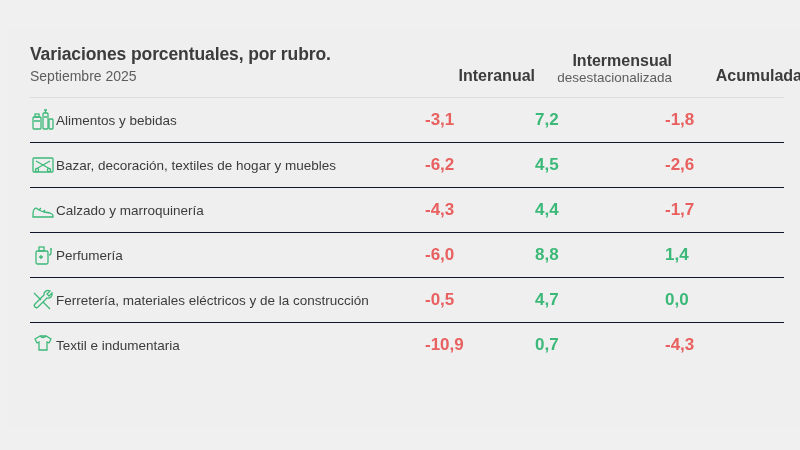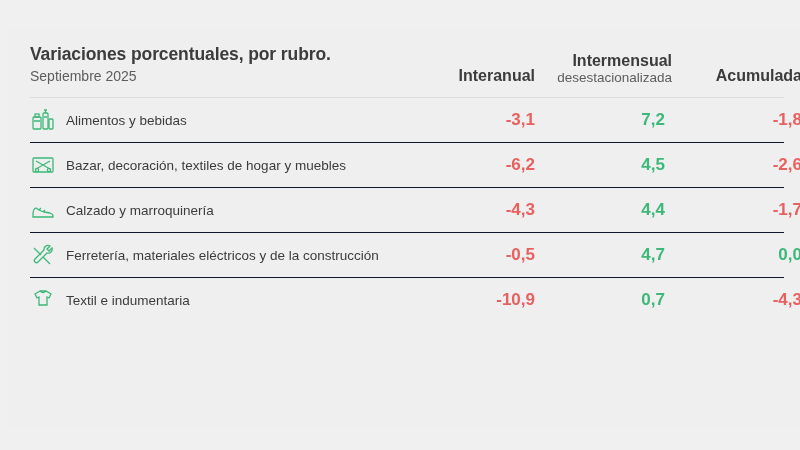--- a/index.html
+++ b/index.html
@@ -68,38 +68,36 @@
     display: flex;
     align-items: center;
     height: 44px;
     border-top: 1px solid #0f172a;
   }
   .row:first-child { border-top: 1px solid #dcdcdc; }
   .label-cell {
     flex: 0 0 395px;
     display: flex;
     align-items: center;
-    gap: 10px;
     overflow: hidden;
   }
   .icon {
     flex: 0 0 26px;
     width: 26px;
     height: 26px;
     display: flex;
     align-items: center;
     justify-content: center;
   }
   .label {
     font-size: 13.5px;
     color: #3c3c3c;
     white-space: nowrap;
   }
   .val {
-    text-align: right;
     font-size: 17px;
     font-weight: bold;
   }
   .val.c1 { flex: 0 0 110px; }
   .val.c2 { flex: 0 0 130px; }
   .val.c3 { flex: 0 0 137px; }
   .neg { color: #e8605f; }
   .pos { color: #3cb878; }
 </style>
 </head>
@@ -167,20 +165,36 @@
           </svg>
         </span>
         <span class="label">Calzado y marroquinería</span>
       </div>
       <div class="val c1 neg">-4,3</div>
       <div class="val c2 pos">4,4</div>
       <div class="val c3 neg">-1,7</div>
     </div>
 
 
+    <div class="row">
+      <div class="label-cell">
+        <span class="icon">
+          <svg width="26" height="26" viewBox="0 0 26 26" fill="none" stroke="#3cb878" stroke-width="1.3">
+            <rect x="6" y="9" width="12" height="13" rx="1.5"></rect>
+            <rect x="9" y="5" width="5" height="4"></rect>
+            <path d="M20 7 h2 M21 7 v4 q0 2-2 2"></path>
+            <path d="M9 15 h4 M11 13 v4"></path>
+          </svg>
+        </span>
+        <span class="label">Perfumería</span>
+      </div>
+      <div class="val c1 neg">-6,0</div>
+      <div class="val c2 pos">8,8</div>
+      <div class="val c3 pos">1,4</div>
+    </div>
 
     <div class="row">
       <div class="label-cell">
         <span class="icon">
           <svg width="26" height="26" viewBox="0 0 26 26" fill="none" stroke="#3cb878" stroke-width="1.3">
             <path d="M4 6 l7 7 M13 15 l7 7"></path>
             <path d="M20 4 l-3 3 l2 2 l3-3 a4 4 0 0 1-5 5 L8 20 a2 2 0 0 1-3-3 l9-9 a4 4 0 0 1 6-4 z"></path>
           </svg>
         </span>
         <span class="label">Ferretería, materiales eléctricos y de la construcción</span>

